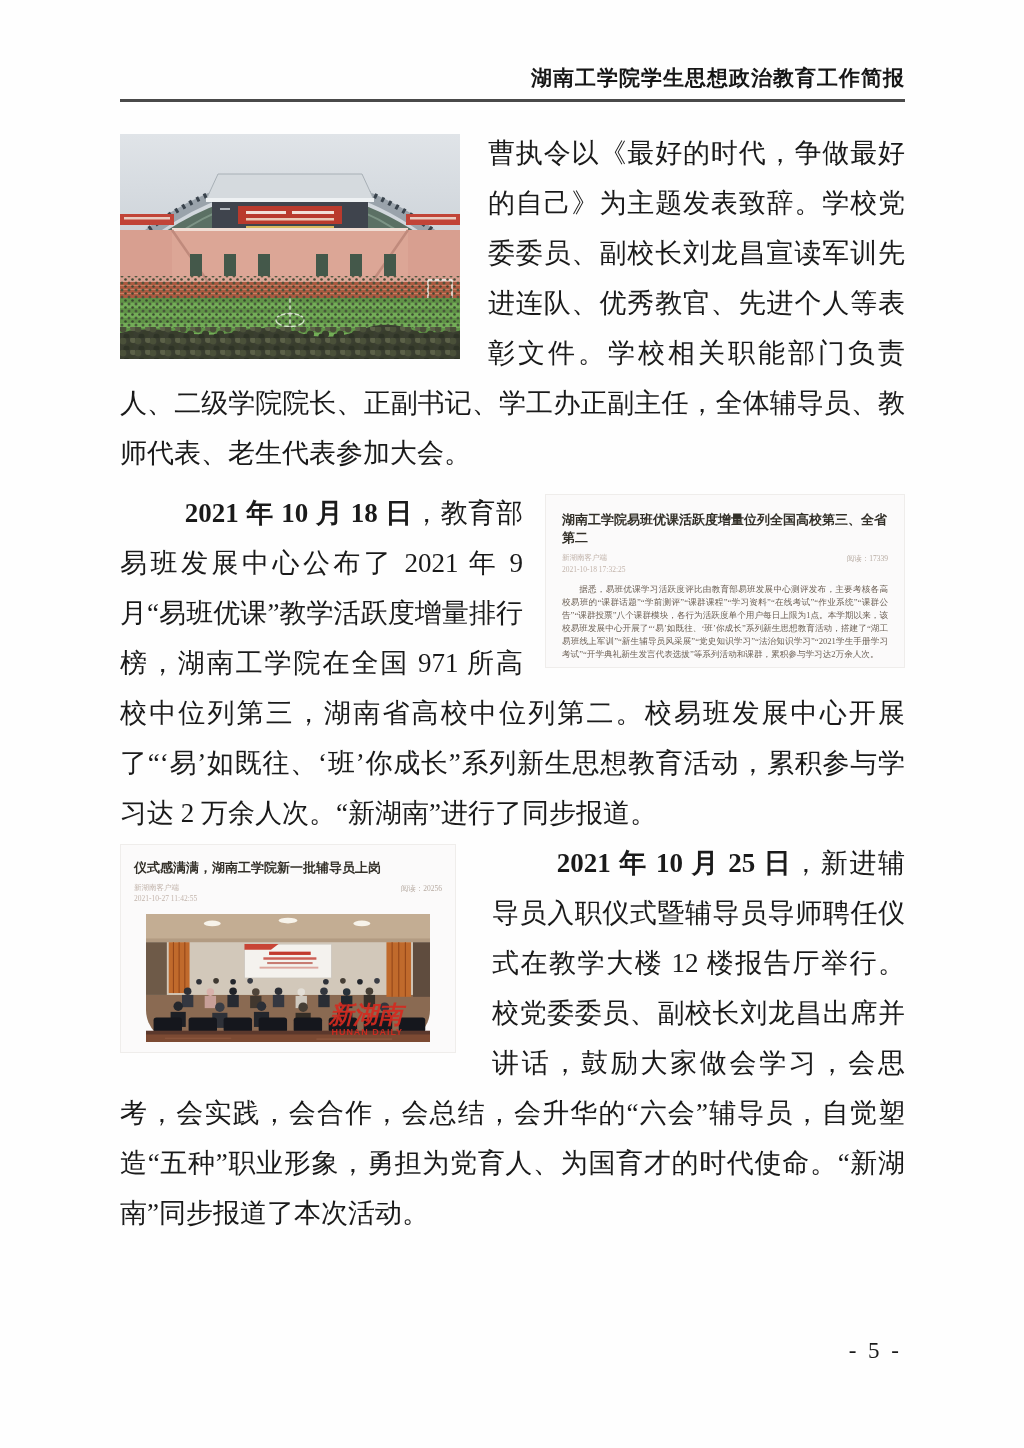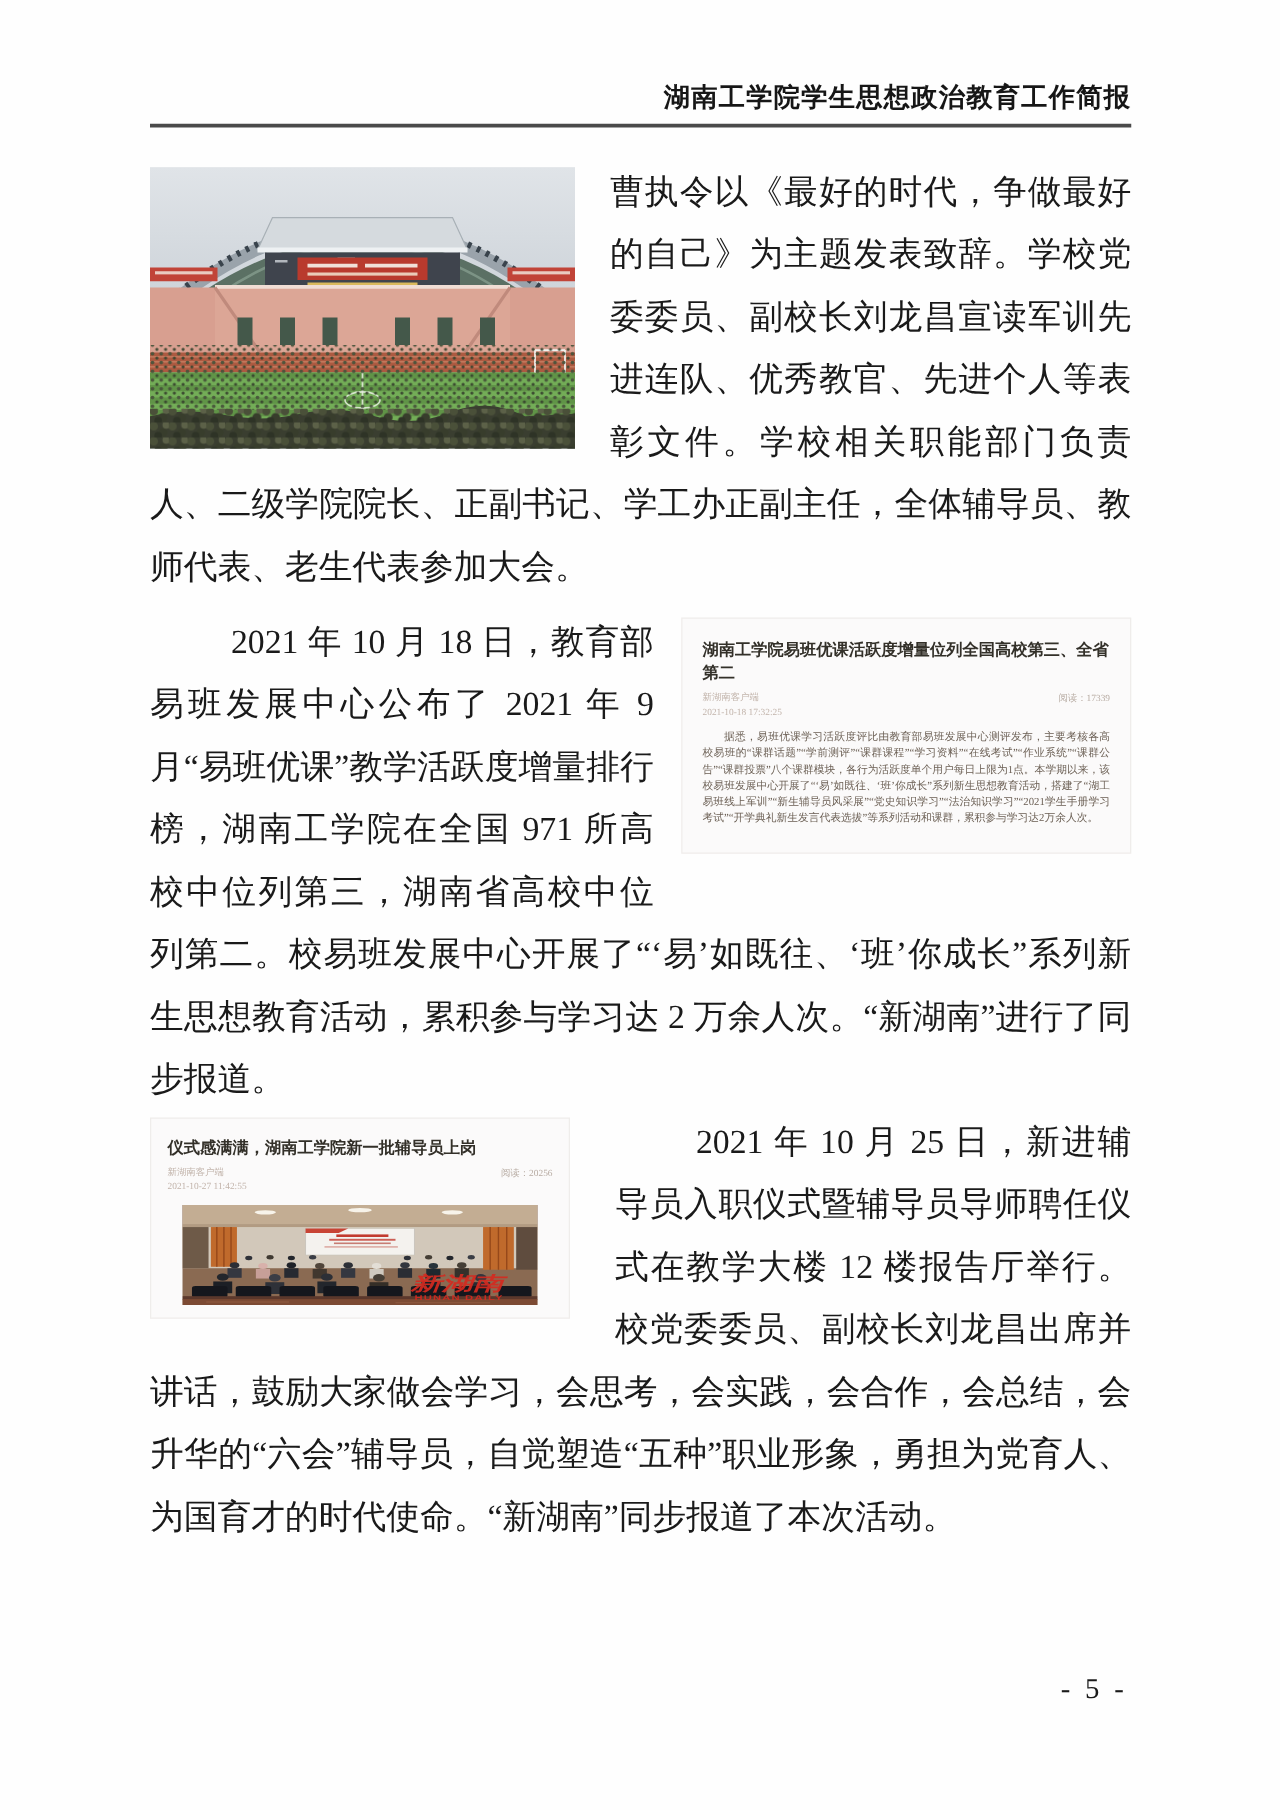--- a/index.html
+++ b/index.html
@@ -11,48 +11,48 @@
   .header{margin:64px 119px 0 120px;padding-bottom:7px;border-bottom:3px solid #4a4a4a;}
   .header-title{
     font-family:"Liberation Sans",sans-serif;font-weight:700;
     font-size:21px;letter-spacing:1px;text-align:right;color:#161616;
   }
   
   .content{margin:26px 119px 0 120px;}
   .para{
     font-size:27px;line-height:50px;text-align:justify;color:#1a1a1a;margin:0;
   }
-  .para b{font-weight:400;}
+  .para b{font-weight:700;}
   .indent{text-indent:2.4em;}
   .p2{margin-top:10px;}
   
   .fig-stadium{
     float:left;width:340px;height:225px;margin:6px 28px 10px 0;
     display:block;background:#cfd4d9;
   }
   .fig-stadium svg{display:block;width:100%;height:100%;}
   
   .news-card{
     background:#fbfafa;border:1px solid #efedeb;box-sizing:border-box;
     text-indent:0;line-height:normal;
   }
-  .card1{float:right;width:360px;margin:6px 0 10px 22px;padding:16px 16px 21px;}
+  .card1{float:right;width:360px;margin:6px 0 10px 22px;padding:16px 16px 6px;}
   .card2{float:left;width:336px;margin:6px 36px 10px 0;padding:14px 13px 8px;}
   .news-title{
     font-family:"Liberation Sans",sans-serif;font-weight:700;
     font-size:13px;line-height:1.4;color:#333029;text-align:left;
   }
   .news-meta{display:flex;justify-content:space-between;margin-top:5px;}
   .meta-left{font-size:7.5px;line-height:1.5;color:#c2b4ab;}
   .meta-right{font-size:7.5px;color:#b7aba2;padding-top:2px;}
   .news-p{
     font-size:8.6px;line-height:13px;color:#6c6055;text-align:justify;
     text-indent:2em;margin:8px 0 0;
   }
-  .photo2{display:block;width:284px;height:80px;margin:9px auto 2px;background:#8a6a52;}
+  .photo2{display:block;width:284px;height:128px;margin:9px auto 2px;background:#8a6a52;border-radius:32px;}
   .photo2 svg{display:block;width:100%;height:100%;}
   
   .footer{
     position:absolute;top:1338px;right:122px;
     font-size:23px;letter-spacing:3px;color:#1a1a1a;
   }
 </style>
 </head>
 <body>
 

